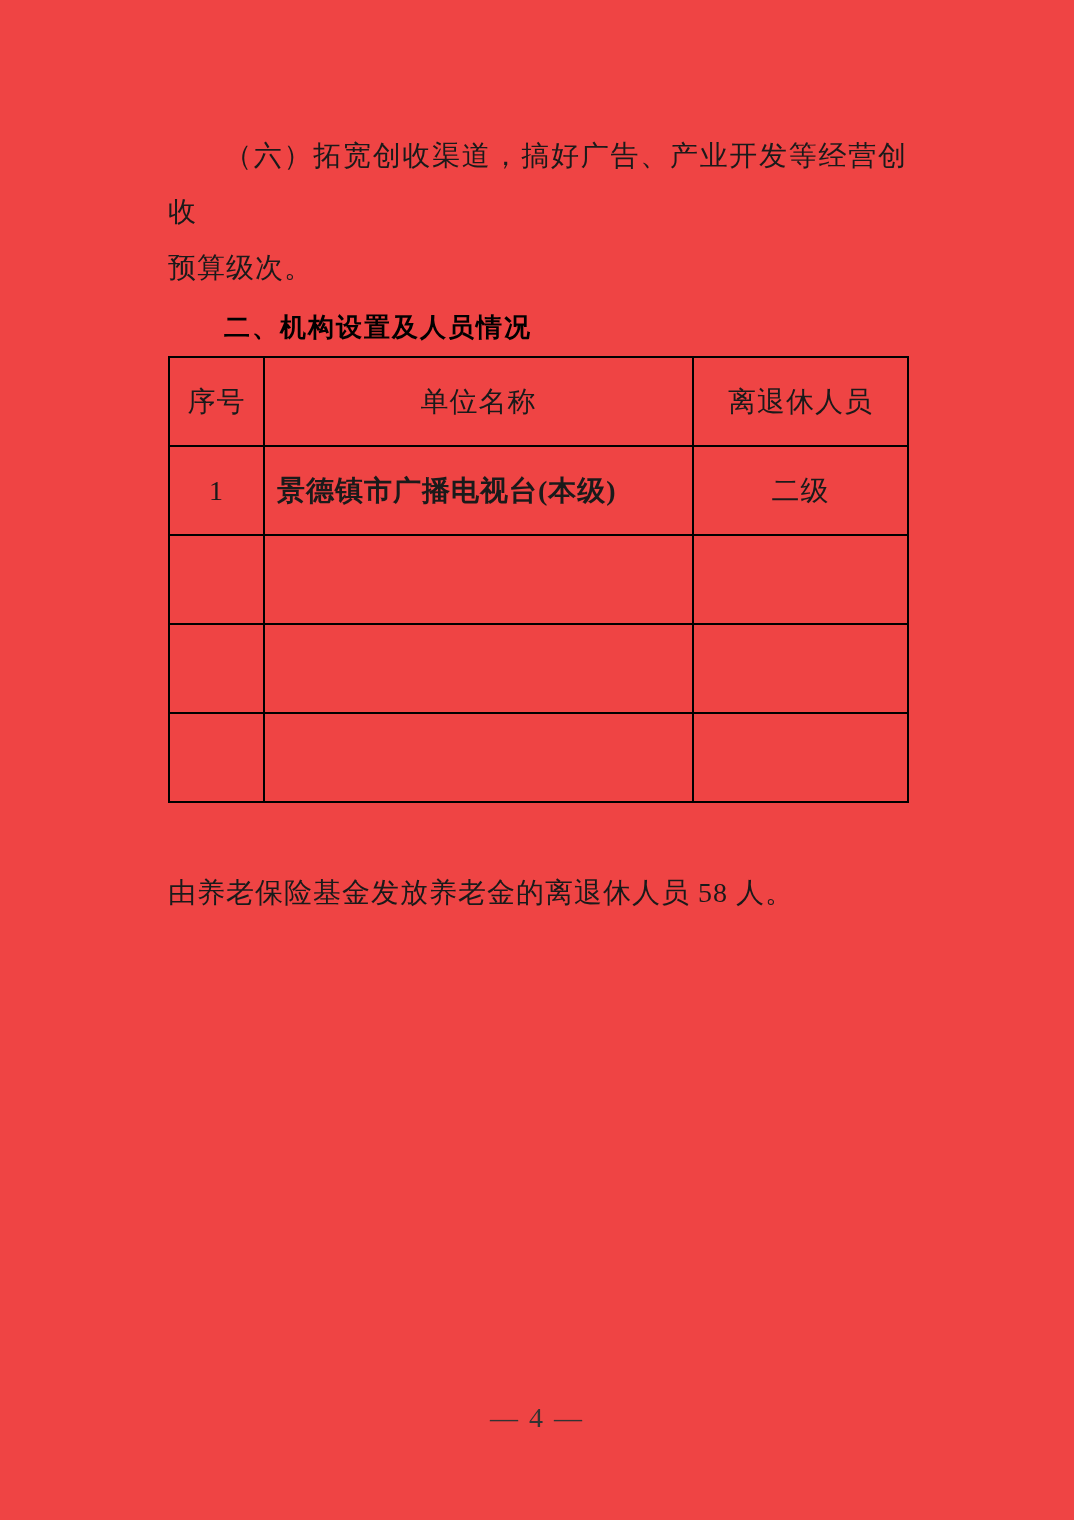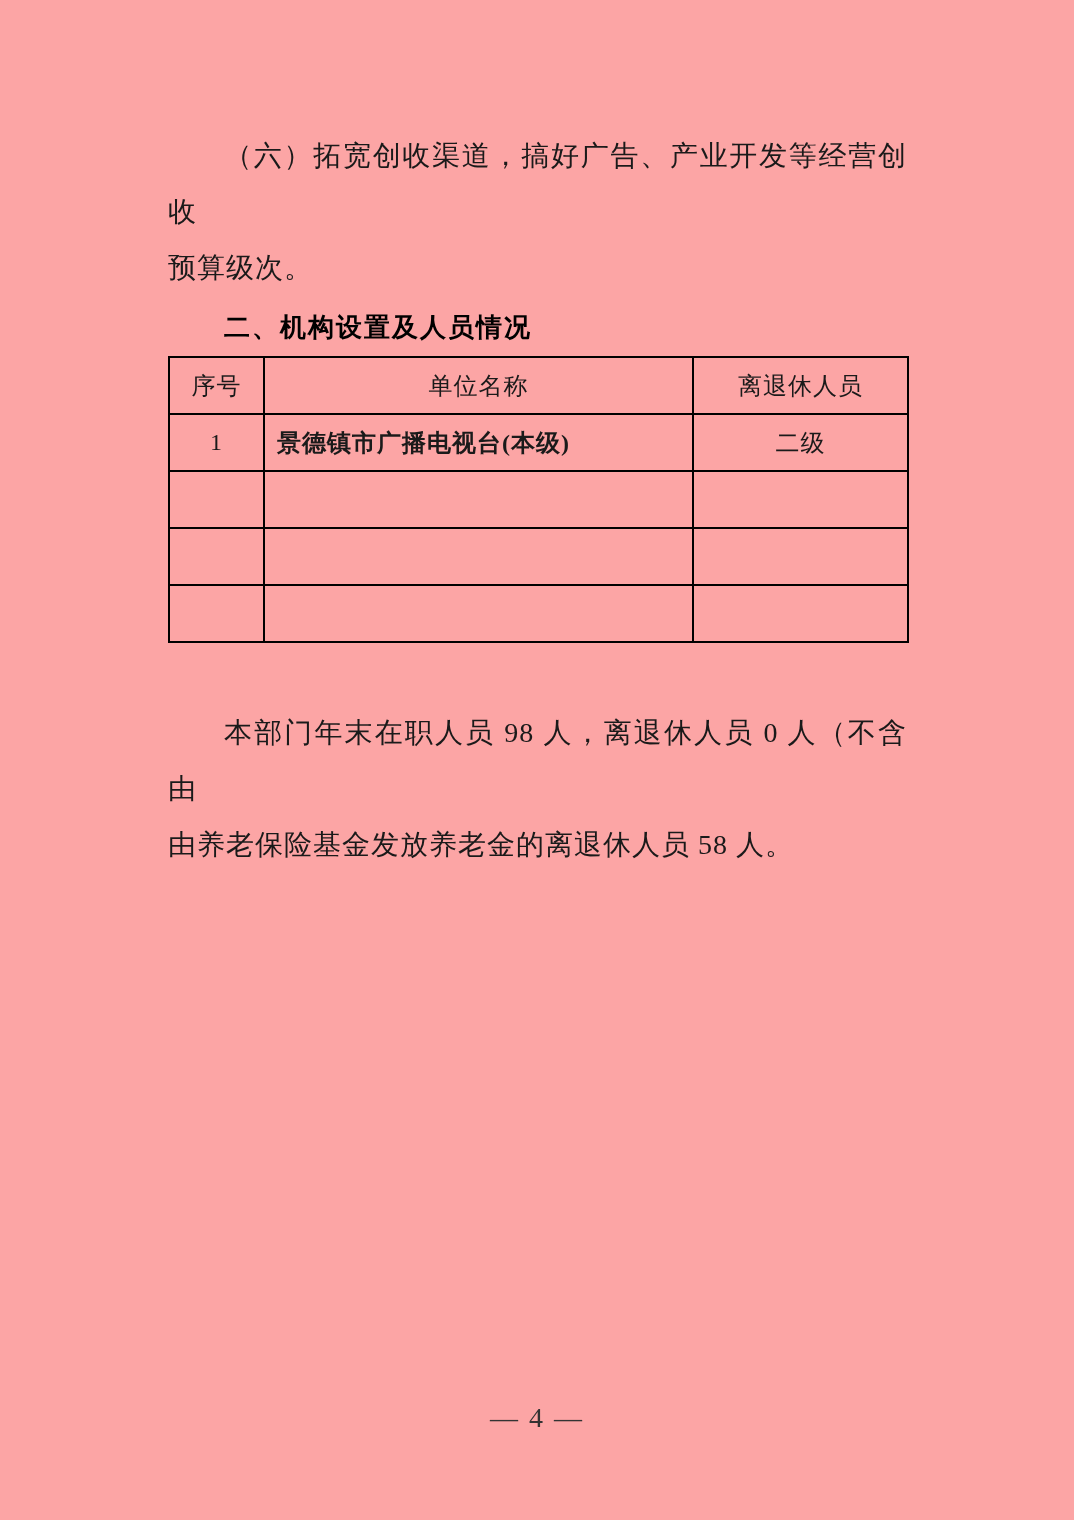--- a/index.html
+++ b/index.html
@@ -1,20 +1,20 @@
 <!DOCTYPE html>
 <html><head>
 <meta charset="utf-8">
 <style>
   html,body { margin:0; padding:0; background:#e9e9e9; }
   .page {
     position:relative;
     width:1074px; height:1520px;
     margin:0 auto;
-    background:#fca5a5;
+    background:#ef4444;
     color:#1a1a1a;
     font-family:"Liberation Serif","DejaVu Serif",serif;
     overflow:hidden;
   }
   .content { position:absolute; left:168px; top:128px; width:739px; }
   .line {
     font-size:28px;
     line-height:56px;
     letter-spacing:1px;
     color:#1a1a1a;
@@ -36,26 +36,26 @@
     table-layout:fixed;
     width:739px;
     margin-top:0;
   }
   table.unit-table col.c1 { width:95px; }
   table.unit-table col.c2 { width:429px; }
   table.unit-table col.c3 { width:215px; }
   table.unit-table th, table.unit-table td {
     border:2px solid #000000;
     height:55px;
-    font-size:24px;
+    font-size:28px;
     font-weight:normal;
     letter-spacing:1px;
     text-align:center;
     vertical-align:middle;
-    padding:0;
+    padding:16px;
     color:#1a1a1a;
   }
   table.unit-table td.name-cell { text-align:left; padding-left:12px;font-weight:bold; }
   .para2 { margin-top:62px; }
   .footer {
     position:absolute;
     top:1398px; left:0; width:100%;
     text-align:center;
     font-size:28px;
     line-height:40px;
@@ -108,20 +108,19 @@
         </tr>
         <tr>
           <td></td>
           <td class="name-cell"></td>
           <td></td>
         </tr>
       </tbody>
     </table>
 
     <div class="para para2">
-      <div class="line full indent">本部门年末在职人员 98 人，离退休人员 0 人（不含由</div>
       <div class="line">由养老保险基金发放养老金的离退休人员 58 人。</div>
     </div>
 
   </div>
 
   <div class="footer">— 4 —</div>
 </div>
 
 </body></html>

